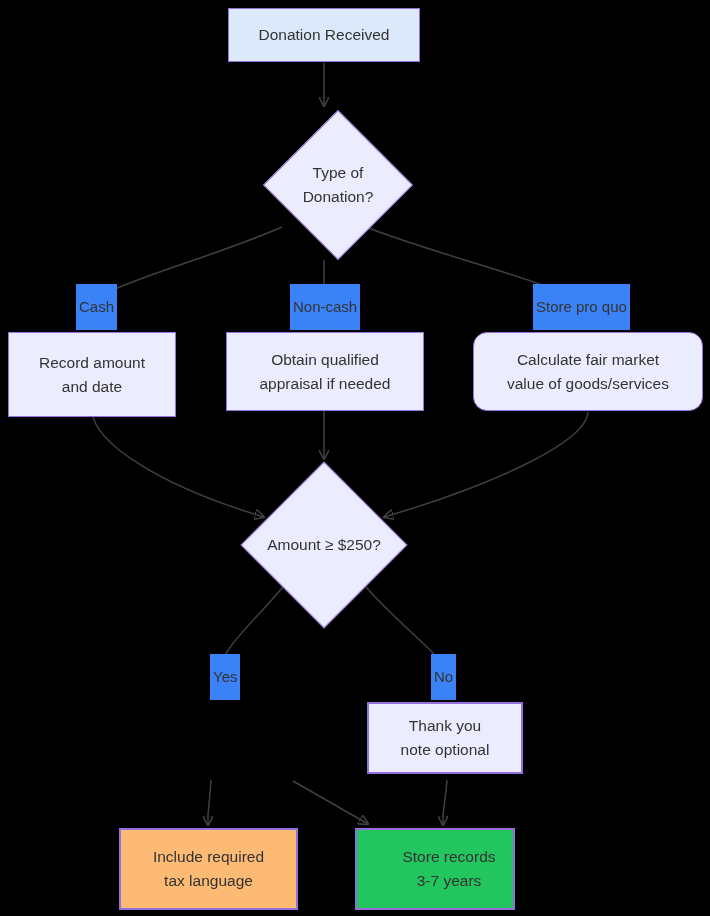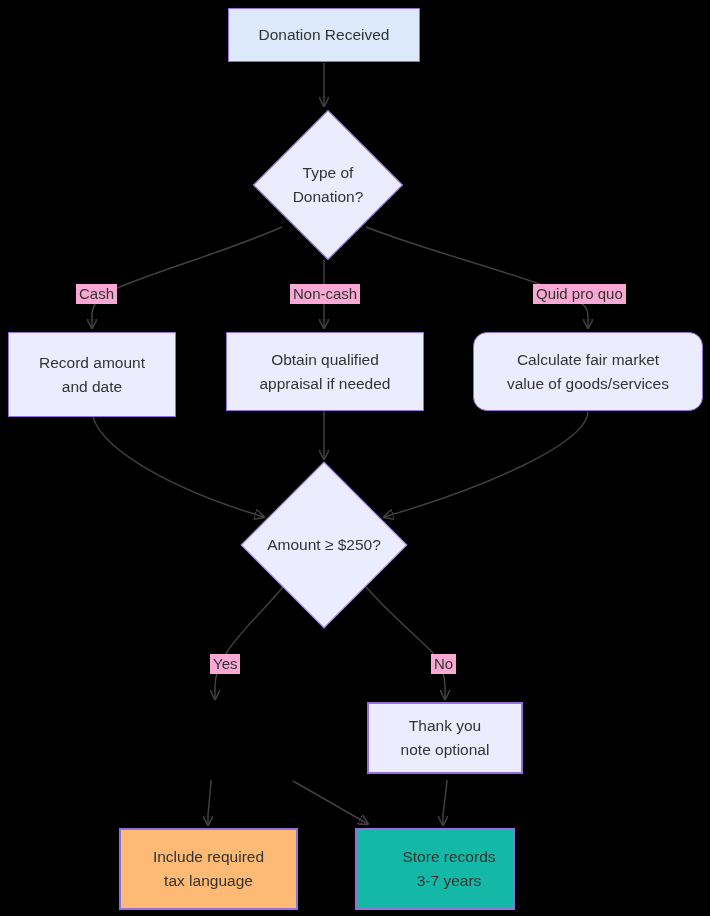--- a/index.html
+++ b/index.html
@@ -16,45 +16,45 @@
   }
   .node .node-label{display:block;}
   
   .n-start{left:228px;top:8px;width:192px;height:54px;background:#dbe9fb;}
   .n-record{left:8px;top:332px;width:168px;height:85px;}
   .n-appraisal{left:226px;top:332px;width:198px;height:79px;}
   .n-fmv{left:473px;top:332px;width:230px;height:79px;border-radius:14px;}
   .n-ack{left:124px;top:702px;width:183px;height:78px;background:#fdcdce;border-width:2px;}
   .n-thanks{left:367px;top:702px;width:156px;height:72px;border-width:2px;}
   .n-tax{left:119px;top:828px;width:179px;height:82px;background:#fdba74;border-width:2px;}
-  .n-store{left:355px;top:828px;width:160px;height:82px;background:#14b8a6;border-width:2px;padding-left:28px;}
+  .n-store{left:355px;top:828px;width:160px;height:82px;background:#22c55e;border-width:2px;padding-left:28px;}
   
   .n-start .node-label{width:170px;}
   .n-record .node-label{width:112px;}
   .n-appraisal .node-label{width:142px;}
   .n-fmv .node-label{width:172px;}
   .n-ack .node-label{width:140px;}
   .n-thanks .node-label{width:100px;}
   .n-tax .node-label{width:125px;}
   .n-store .node-label{width:105px;}
   
   .diamond{position:absolute;display:flex;align-items:center;justify-content:center;
     font-size:15.5px;line-height:24px;text-align:center;}
   .diamond .shape{position:absolute;background:#ececff;border:1.4px solid #9370db;
     box-sizing:border-box;transform:rotate(45deg);}
-  .d-type{left:253px;top:110px;width:150px;height:150px;}
+  .d-type{left:263px;top:110px;width:150px;height:150px;}
   .d-type .shape{left:22px;top:22px;width:106px;height:106px;}
   .d-type .node-label{position:relative;width:84px;}
   .d-amount{left:241px;top:462px;width:166px;height:166px;}
   .d-amount .shape{left:24px;top:24px;width:118px;height:118px;}
   .d-amount .node-label{position:relative;width:150px;}
   
   .edge-label{
-    position:absolute;background:#f9a8d4;color:#333333;
-    font-size:15px;line-height:20px;padding:0 3px;white-space:nowrap;
+    position:absolute;background:#3b82f6;color:#333333;
+    font-size:15px;line-height:20px;padding:13px 3px;white-space:nowrap;
   }
   .l-cash{left:76px;top:284px;}
   .l-noncash{left:290px;top:284px;}
   .l-quid{left:533px;top:284px;}
   .l-yes{left:210px;top:654px;}
   .l-no{left:431px;top:654px;}
 </style>
 </head>
 <body>
 
@@ -84,21 +84,21 @@
     <span class="node-label">Donation Received</span>
   </div>
 
   <div class="diamond d-type">
     <div class="shape"></div>
     <span class="node-label">Type of Donation?</span>
   </div>
 
   <span class="edge-label l-cash">Cash</span>
   <span class="edge-label l-noncash">Non-cash</span>
-  <span class="edge-label l-quid">Quid pro quo</span>
+  <span class="edge-label l-quid">Store pro quo</span>
 
   <div class="node n-record">
     <span class="node-label">Record amount and date</span>
   </div>
 
   <div class="node n-appraisal">
     <span class="node-label">Obtain qualified appraisal if needed</span>
   </div>
 
   <div class="node n-fmv">

